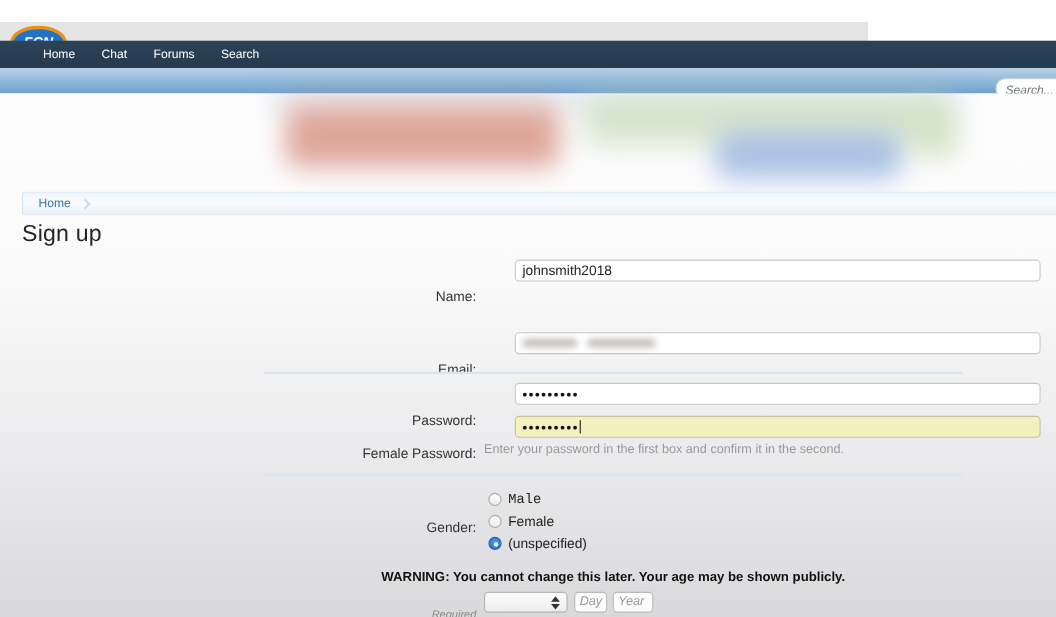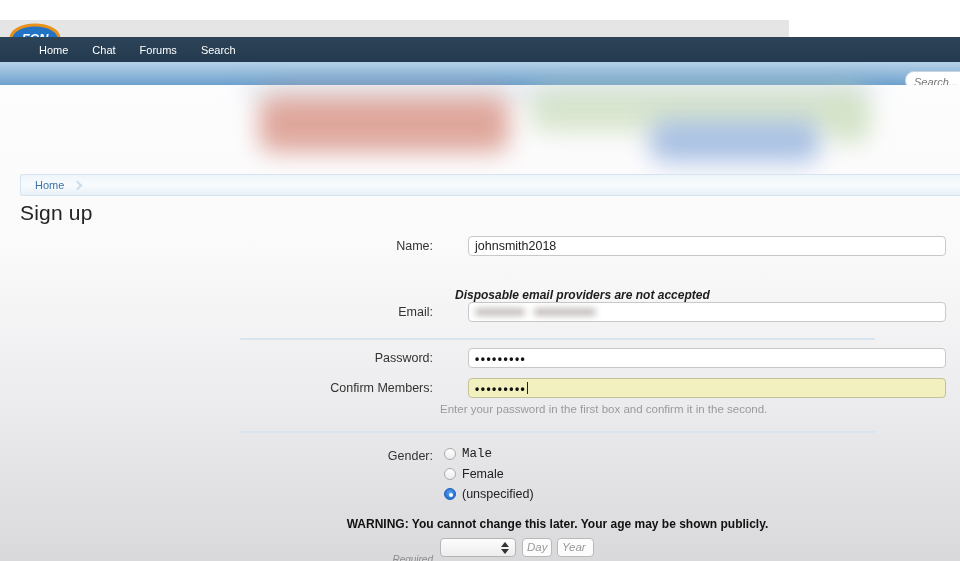--- a/index.html
+++ b/index.html
@@ -38,21 +38,21 @@
   .crumb-bar { position:absolute; left:20px; top:89px; width:940px; height:22px;
     background:linear-gradient(180deg,#eef5fa 0%, #f8fbfd 50%, #e9f1f8 100%);
     border-top:1px solid #d5e3ee; border-bottom:1px solid #d5e3ee;
     border-left:1px solid #d5e3ee; border-radius:3px 0 0 3px;
     display:flex; align-items:center; padding-left:14px; }
   .crumb-link { font-size:11px; color:#3b73a9; cursor:pointer; }
   .crumb-sep { width:7px; height:7px; border-top:2px solid #ccdded; border-right:2px solid #ccdded;
     transform:rotate(45deg); margin-left:10px; }
   .page-title { position:absolute; left:20px; top:116px; font-size:21px; color:#242424; letter-spacing:.2px; }
   
-  .lbl { position:absolute; left:240px; width:193px; text-align:right; font-size:12.5px; color:#333; }
+  .lbl { position:absolute; left:240px; width:193px; text-align:right; font-size:12.5px; color:#333;margin-top:24px; }
   .fld { position:absolute; left:468px; width:478px; height:20px; background:#fff;
     border:1px solid #c8c8c8; border-radius:4px; font-size:12.5px; color:#222;
     padding:2px 0 0 6px; line-height:15px; }
   .fld.yellow { background:#f2f0bf; border-color:#c4c29a; }
   .bullets { font-size:12px; font-weight:bold; letter-spacing:1.5px; color:#111; position:relative; top:1px; }
   .caret { display:inline-block; width:1px; height:12px; background:#222; margin-left:1px; vertical-align:-2px; }
   .help { position:absolute; left:440px; width:445px; font-size:11.5px; color:#9a9a9a; line-height:1.45; }
   .note-italic { position:absolute; left:455px; font-size:12px; font-style:italic; font-weight:bold; color:#1d1d1d; }
   .divider { position:absolute; left:240px; width:635px; height:2px; background:#d7e5f0; border-radius:1px; }
   
@@ -122,37 +122,36 @@
   <div class="crumb-bar">
     <span class="crumb-link">Home</span>
     <span class="crumb-sep"></span>
   </div>
 
   <div class="page-title">Sign up</div>
 
   <div class="lbl" style="top:154px;">Name:</div>
   <div class="fld" style="top:151px;">johnsmith2018</div>
 
-  <div class="note-italic" style="top:203px;">Disposable email providers are not accepted</div>
   <div class="lbl" style="top:220px;">Email:</div>
   <div class="fld" style="top:217px;">
     <div class="obscured">
       <i style="width:50px;"></i>
         <i style="width:62px;"></i>
     </div>
   </div>
 
   <div class="divider" style="top:253px;"></div>
 
   <div class="lbl" style="top:266px;">Password:</div>
   <div class="fld" style="top:263px;">
     <span class="bullets">•••••••••</span>
   </div>
 
-  <div class="lbl" style="top:296px;">Confirm Members:</div>
+  <div class="lbl" style="top:296px;">Female Password:</div>
   <div class="fld yellow" style="top:293px;">
     <span class="bullets">•••••••••</span><span class="caret"></span>
   </div>
   <div class="help" style="top:316px;">Enter your password in the first box and confirm it in the second.</div>
 
   <div class="divider" style="top:346px;"></div>
 
   <div class="lbl" style="top:364px;">Gender:</div>
   <div class="radio-row" style="top:362px;font-family:Liberation Mono, monospace;">
     <span class="radio"></span>

